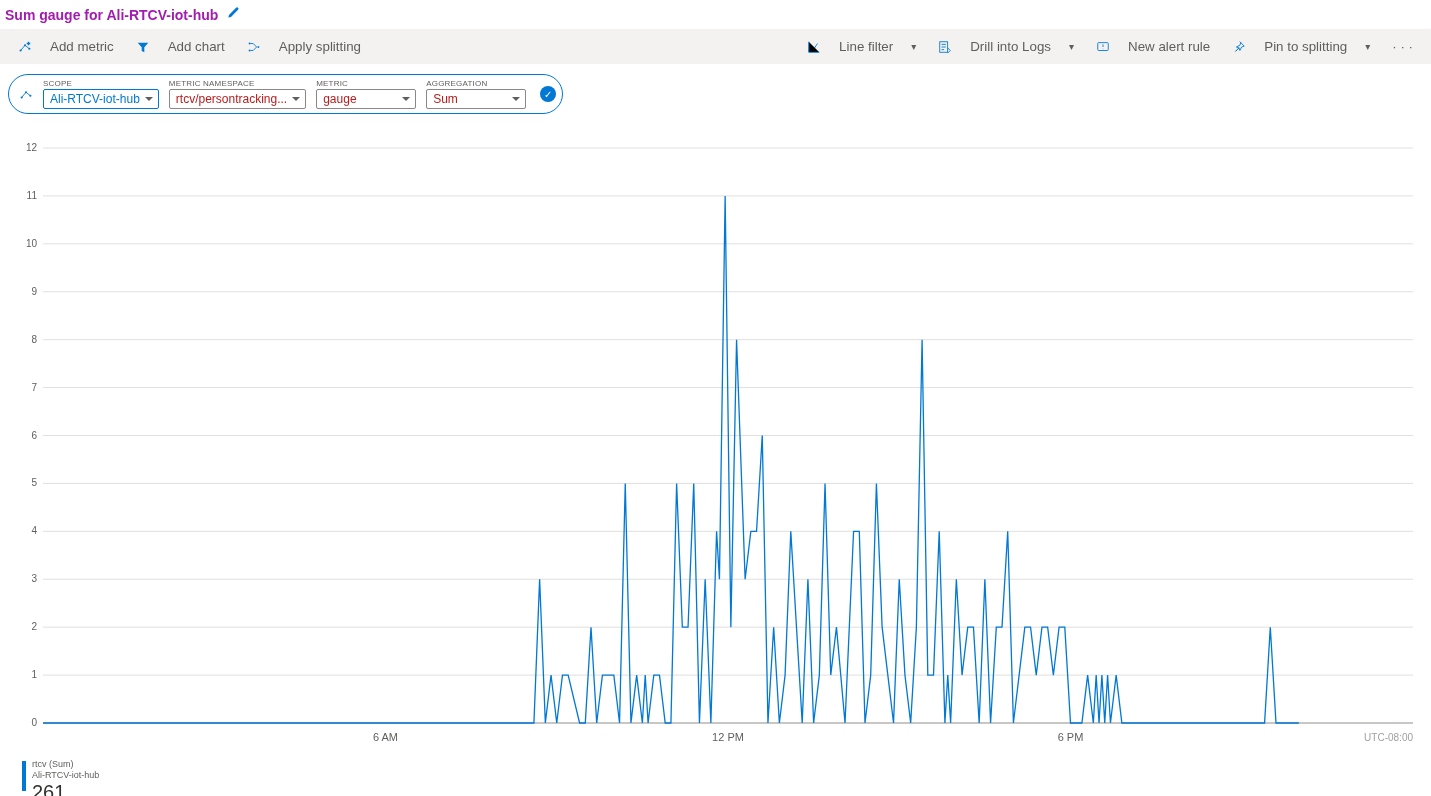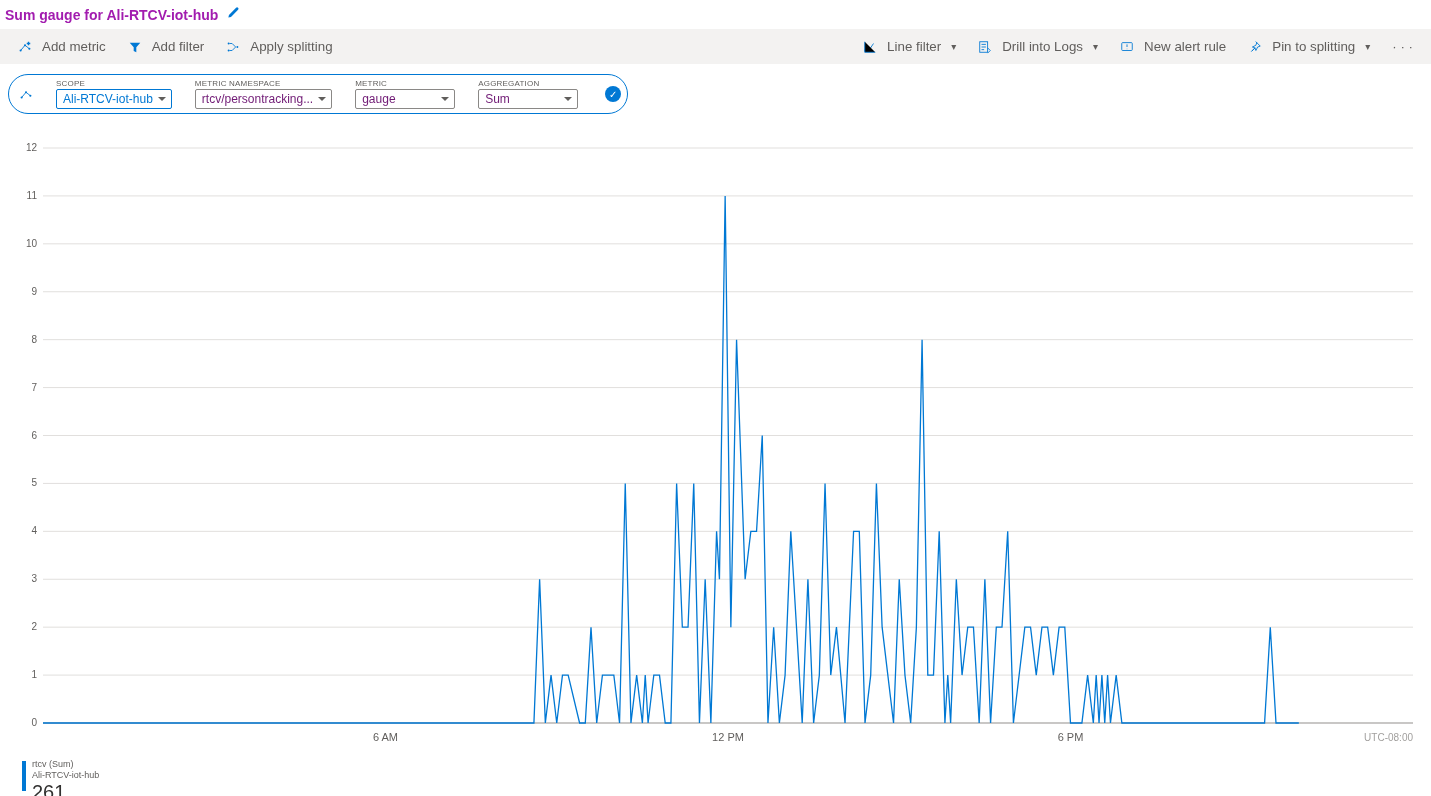--- a/index.html
+++ b/index.html
@@ -17,42 +17,42 @@
   .title-row .edit-icon { color: #0078d4; cursor: pointer; }
   .toolbar {
     display: flex; align-items: center; justify-content: space-between;
     padding: 6px 8px;
     background: #f3f2f1;
     font-size: 13px;
     color: #605e5c;
   }
   .toolbar-left, .toolbar-right { display: flex; align-items: center; gap: 2px; }
   .tb-btn {
-    display: inline-flex; align-items: center; gap: 10px;
+    display: inline-flex; align-items: center; gap: 18px;
     padding: 4px 10px;
     background: transparent; border: none;
     color: #605e5c; cursor: pointer;
     border-radius: 2px;
     white-space: nowrap;
   }
   .tb-btn .ic { color: #0078d4; display: inline-flex; }
   .tb-btn .chev { font-size: 10px; color: #605e5c; }
   .pill-row { padding: 10px 8px 4px; }
   .metric-pill {
-    display: inline-flex; align-items: center; gap: 17px;
+    display: inline-flex; align-items: center; gap: 4px;
     border: 1.5px solid #0078d4; border-radius: 24px;
     padding: 4px 6px 4px 10px;
   }
   .pill-ic { color: #0078d4; margin-right: 6px; display:inline-flex;}
   .pill-seg { display: flex; flex-direction: column; margin-right: 6px; }
   .pill-label { font-size: 8px; letter-spacing: 0.2px; color: #605e5c; text-transform: uppercase; margin-bottom: 1px; }
   .pill-select {
     border: 1px solid #8a8886; border-radius: 2px;
     padding: 2px 18px 2px 6px;
-    font-size: 12px; color: #701a75; min-width: 100px;
+    font-size: 12px; color: #b91c1c; min-width: 100px;
     position: relative; cursor: pointer;
     background: #fff;
   }
   .pill-select.active { border-color: #0078d4; color: #0078d4; }
   .pill-select::after {
     content: ""; position: absolute; right: 5px; top: 50%;
     width: 0; height: 0; border-left: 4px solid transparent; border-right: 4px solid transparent;
     border-top: 4px solid #605e5c; transform: translateY(-50%);
   }
   .pill-check {
@@ -99,21 +99,21 @@
           </svg>
         </span>
       <span>Add metric</span>
     </button>
     <button class="tb-btn">
       <span class="ic">
           <svg class="ic16" viewBox="0 0 16 16">
             <path fill="currentColor" d="M2 3h12l-4.5 5.3V14l-3-1.5V8.3L2 3z"></path>
           </svg>
         </span>
-      <span>Add filter</span>
+      <span>Add chart</span>
     </button>
     <button class="tb-btn">
       <span class="ic">
           <svg class="ic16" viewBox="0 0 16 16">
             <circle cx="3" cy="4" r="1.1" fill="currentColor"></circle>
             <circle cx="3" cy="12" r="1.1" fill="currentColor"></circle>
             <circle cx="13" cy="8" r="1.1" fill="currentColor"></circle>
             <path stroke="currentColor" fill="none" d="M4 4h3l4 4M4 12h3l4-4"></path>
           </svg>
         </span>

